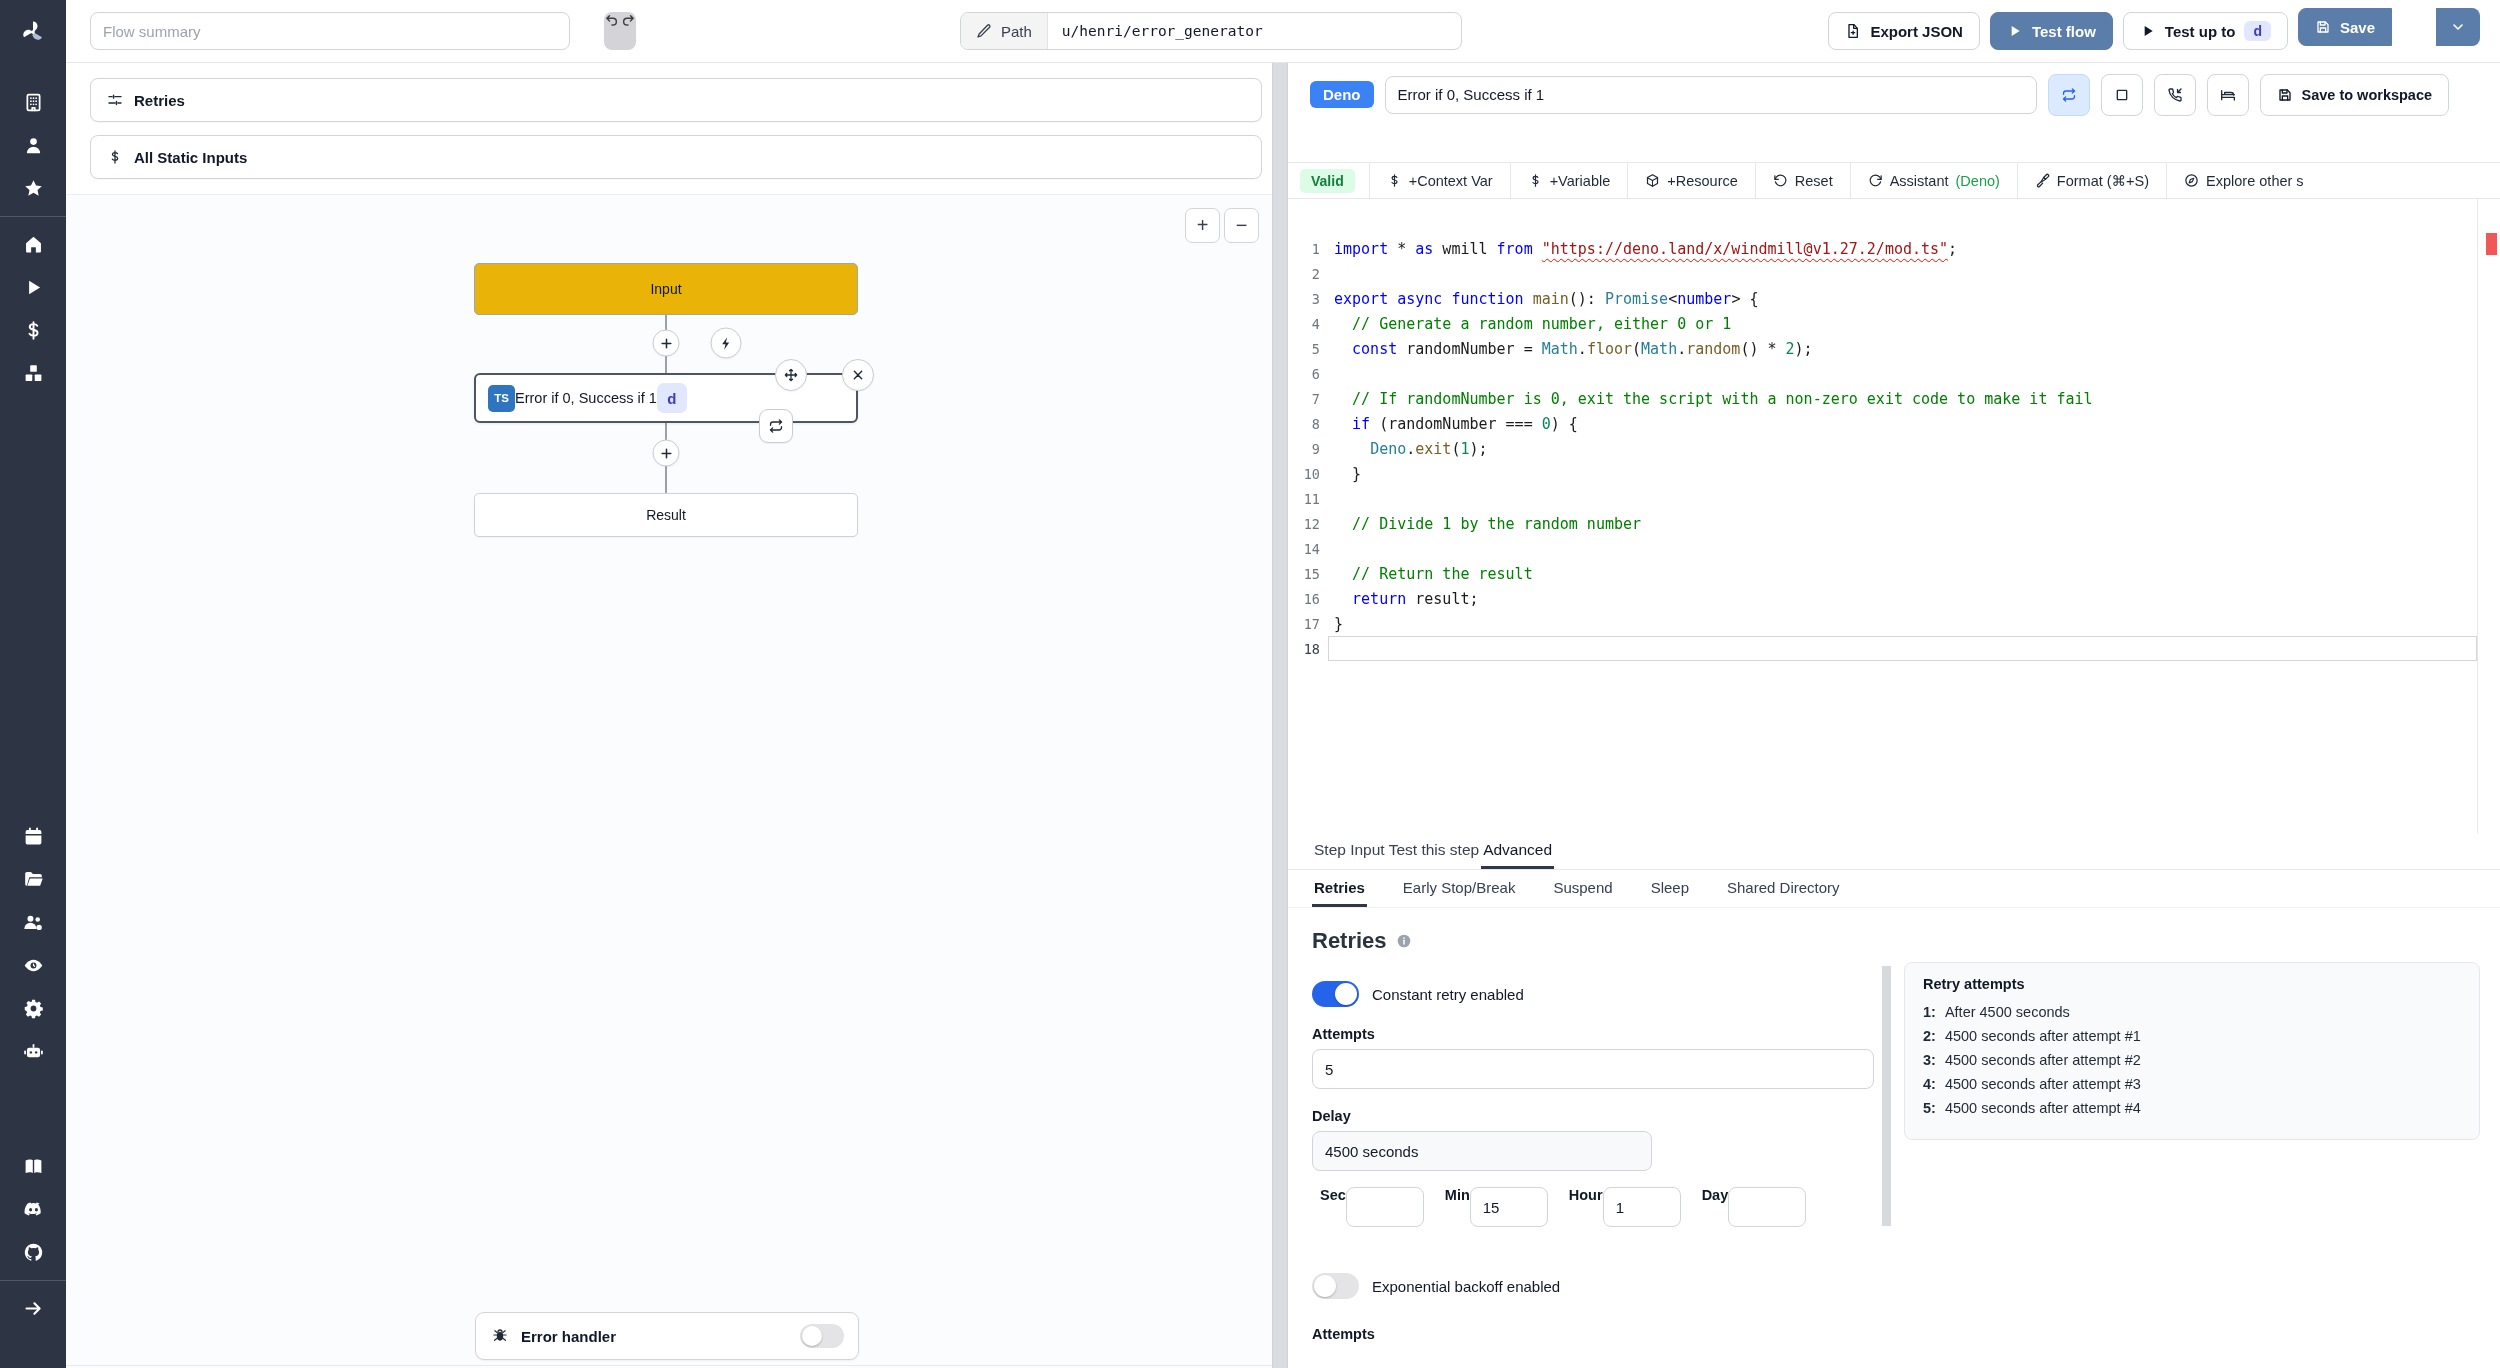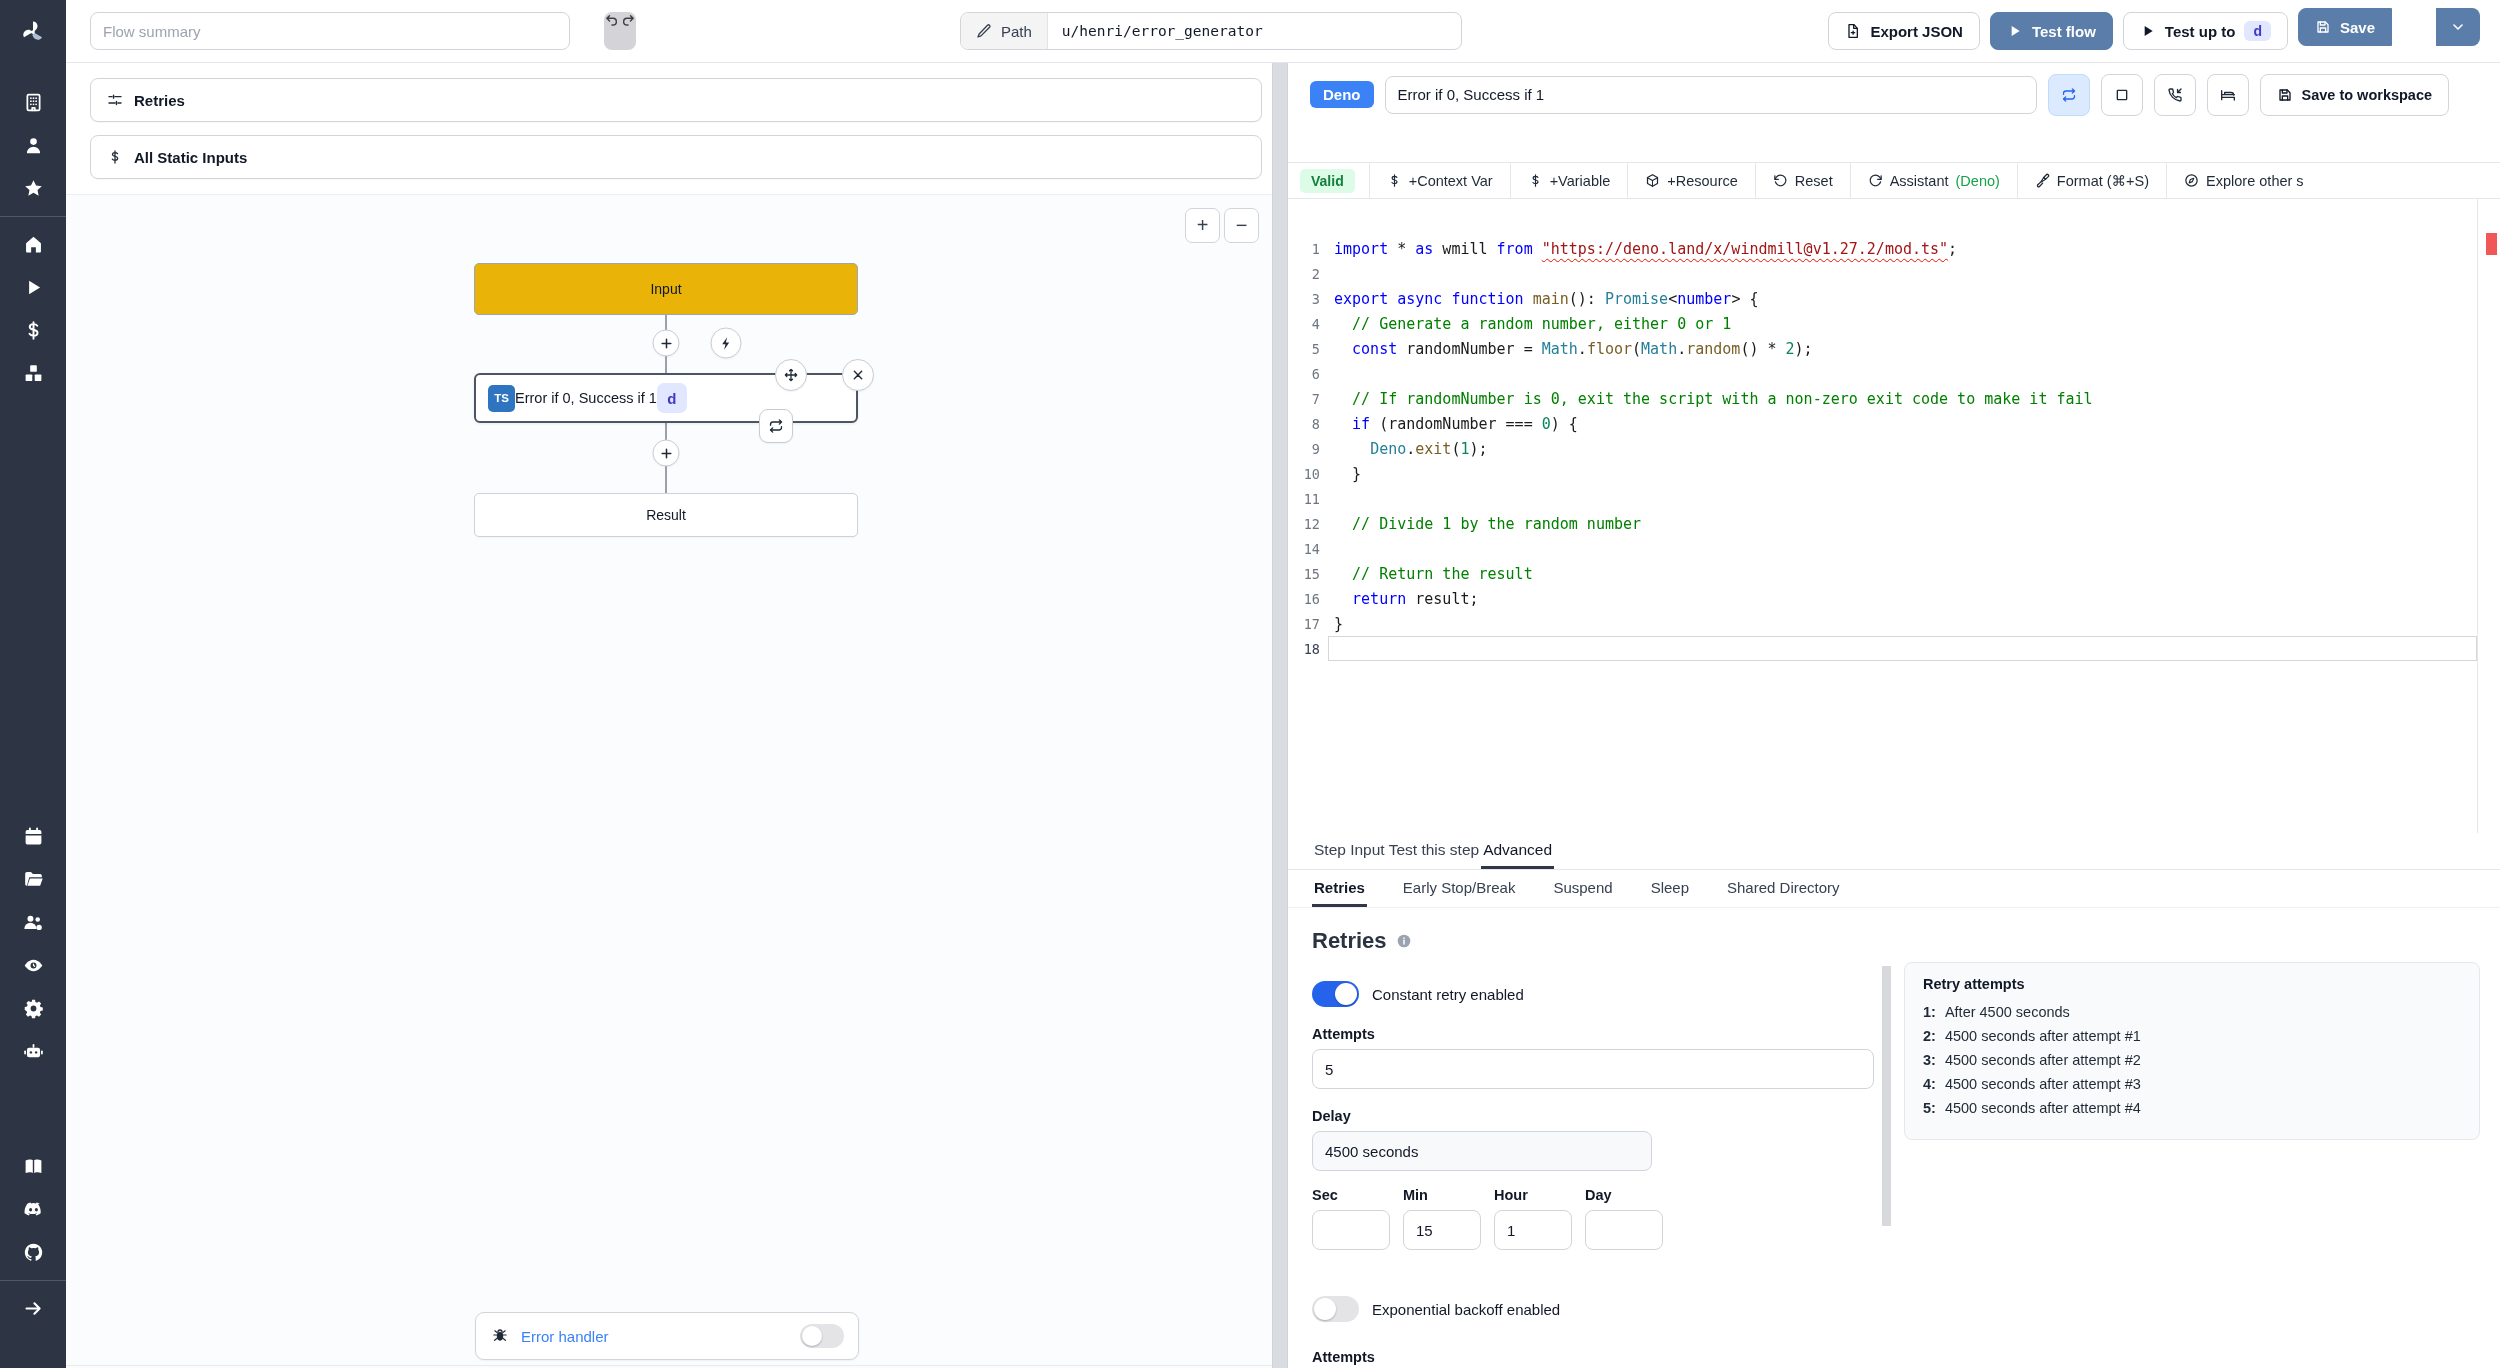--- a/index.html
+++ b/index.html
@@ -74,21 +74,21 @@
   .fcirc svg { width:14px; height:14px; }
   .fcirc.big svg { width:16px; height:16px; }
   .fsq { position:absolute; width:34px; height:34px; border-radius:9px; background:#fff; border:1px solid #c6cdd6;
          display:grid; place-items:center; color:#1f2937; transform:translate(-50%,-50%); cursor:pointer;
          box-shadow:0 1px 2px rgba(0,0,0,.05); }
   .fsq svg { width:16px; height:16px; }
   .err-handler { position:absolute; left:409px; top:1117px; width:384px; height:48px; background:#fff;
                  border:1px solid #d1d5db; border-radius:9px; display:flex; align-items:center; gap:13px;
                  padding:0 14px 0 16px; box-shadow:0 1px 2px rgba(0,0,0,.05); cursor:pointer; }
   .err-handler svg { width:19px; height:19px; color:#1f2937; }
-  .err-label { font-size:15px; font-weight:400; color:#3b82f6; }
+  .err-label { font-size:15px; font-weight:700; color:#0f172a; }
   .canvas-hairline { position:absolute; left:0; right:0; top:1170px; height:1px; background:#e8eaed; }
 
   
   .tg { border-radius:999px; position:relative; flex:none; cursor:pointer; }
   .tg .knob { position:absolute; top:2px; background:#fff; border-radius:50%; box-shadow:0 1px 2px rgba(0,0,0,.25); }
   .tg.sm { width:44px; height:24px; } .tg.sm .knob { width:20px; height:20px; }
   .tg.md { width:47px; height:26px; } .tg.md .knob { width:22px; height:22px; }
   .tg.on { background:var(--toggle-on); } .tg.on .knob { right:2px; }
   .tg.off { background:#e4e4e7; } .tg.off .knob { left:2px; }
   .err-handler .tg { margin-left:auto; }
@@ -143,21 +143,21 @@
 
   .ed-content { flex:1; position:relative; overflow:hidden; padding:20px 0 0 24px; }
   .retries-title { font-size:22px; font-weight:700; color:#2a3441; display:flex; align-items:center; gap:9px; }
   .retries-title svg { width:17px; height:17px; }
   .form-col { width:562px; }
   .toggle-row { display:flex; align-items:center; gap:13px; margin-top:27px; font-size:15px; color:#111827; }
   .fld-label { font-size:14.5px; font-weight:600; color:#111827; margin:19px 0 7px; }
   .fld { height:40px; width:562px; }
   .fld.delay { width:340px; background:#f8f9fb; }
   .time-row { display:flex; gap:13px; margin-top:16px; }
-  .time-cell { display:flex; flex-direction:column; }
+  .time-cell { display:flex; flex-direction:row;margin-left:8px; }
   .time-cell .t-label { font-size:14.5px; font-weight:600; margin-bottom:7px; }
   .time-cell .inp { width:78px; height:40px; }
   .exp-row { margin-top:46px; }
   .cut-label { margin-top:27px; }
   .vscrollbar { position:absolute; left:594px; top:58px; width:9px; height:260px; background:#d8d9dd; }
   .retry-card { position:absolute; left:616px; top:54px; width:576px; background:#f9fafb; border:1px solid #e5e7eb;
                 border-radius:8px; padding:13px 18px 15px; }
   .rc-title { font-size:14.5px; font-weight:600; color:#111827; margin-bottom:12px; }
   .rc-item { font-size:14.5px; color:#1f2937; margin-bottom:8px; display:flex; gap:9px; }
   .rc-item b { font-weight:700; }

